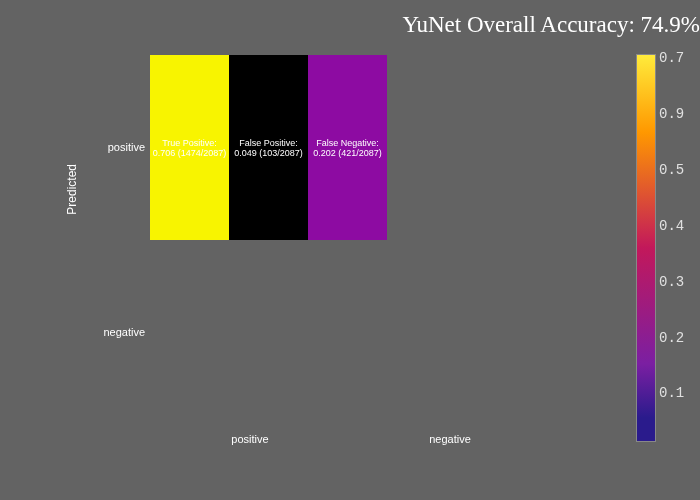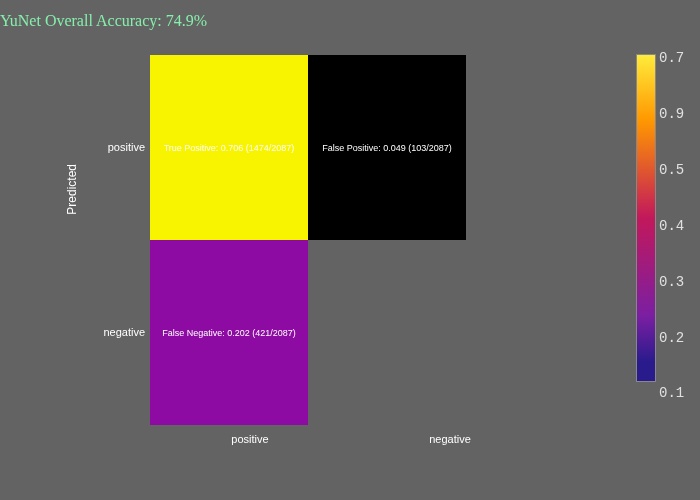--- a/index.html
+++ b/index.html
@@ -6,42 +6,42 @@
     margin: 0;
     padding: 0;
     width: 700px;
     height: 500px;
     background: #636363;
     font-family: sans-serif;
     position: relative;
     overflow: hidden;
   }
   .title {
-    text-align: left;
-    color: #86efac;
+    text-align: right;
+    color: #ffffff;
     font-family: Georgia, serif;
-    font-size: 16px;
+    font-size: 23px;
     padding-top: 12px;
     padding-bottom: 6px;
   }
   .chart-area {
     position: absolute;
     left: 150px;
     top: 55px;
     width: 400px;
     height: 370px;
   }
   .matrix {
     position: absolute;
     left: 0;
     top: 0;
     width: 316px;
     height: 370px;
     display: grid;
-    grid-template-columns: 1fr 1fr;
+    grid-template-columns: 1fr 1fr 1fr 1fr;
     grid-template-rows: 1fr 1fr;
   }
   .cell {
     display: flex;
     align-items: center;
     justify-content: center;
     color: #fff;
     font-size: 9px;
     text-align: center;
   }
@@ -79,21 +79,21 @@
     transform: translateX(-50%);
     color: #fff;
     font-size: 12px;
     margin-top: 48px;
   }
   .colorbar {
     position: absolute;
     right: 45px;
     top: 55px;
     width: 18px;
-    height: 326px;
+    height: 386px;
     background: linear-gradient(to top,
       #2A1B8C 0%,
       #2A1B8C 6%,
       #7B1FA2 20%,
       #C2185B 50%,
       #FF9800 80%,
       #FFEB3B 100%
     );
     outline: 1px solid #888;
     font-family: Liberation Mono, monospace;

